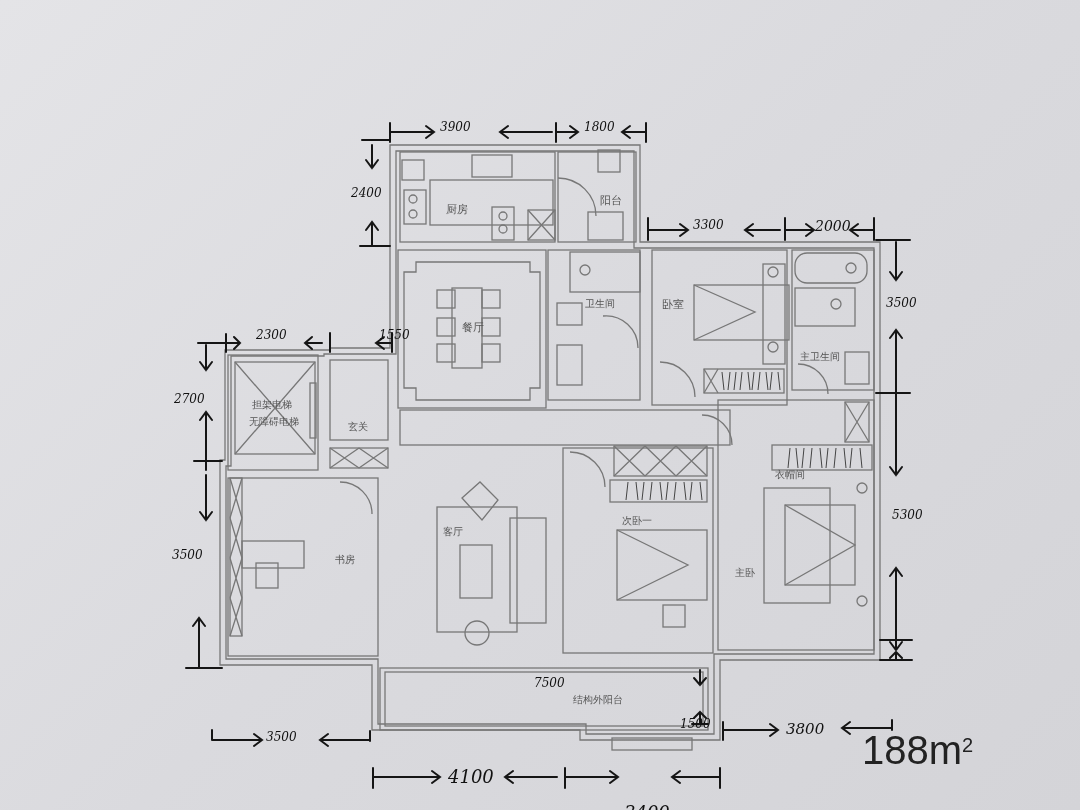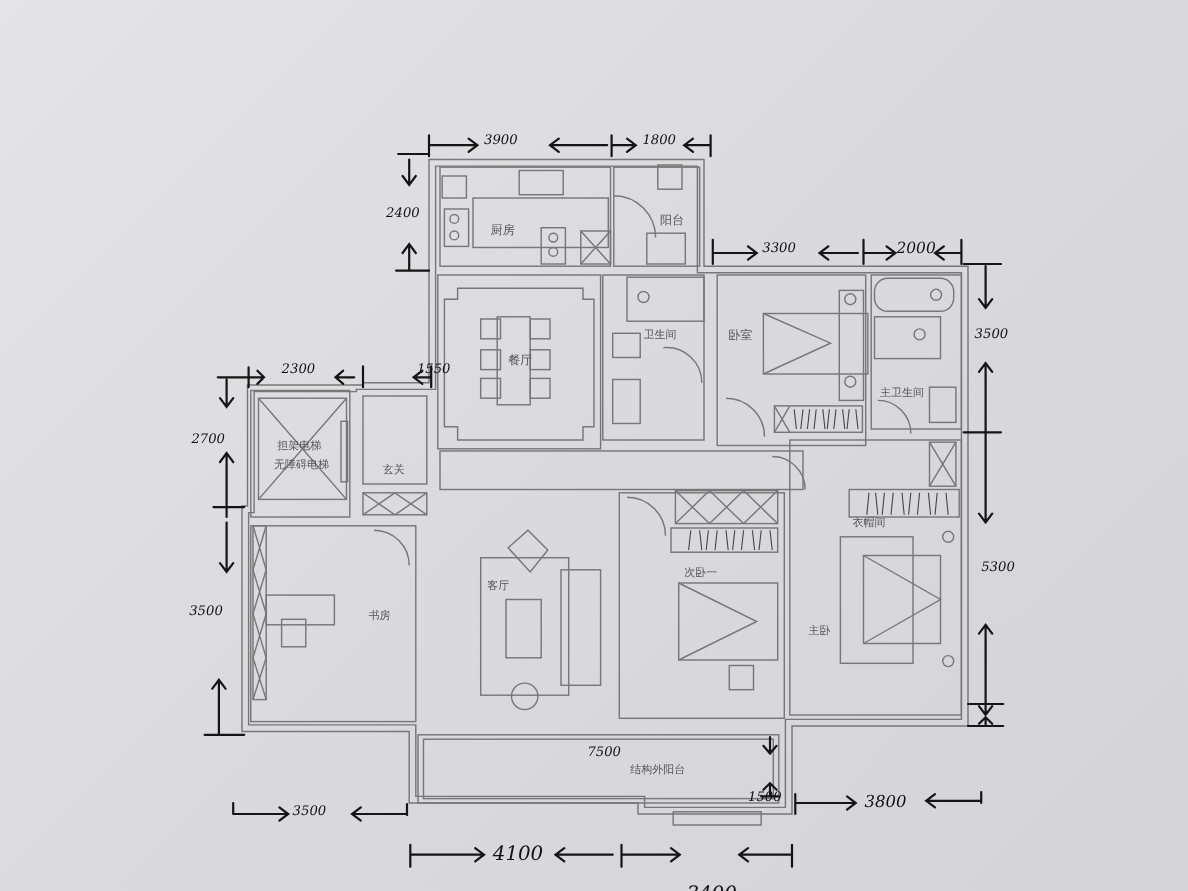--- a/index.html
+++ b/index.html
@@ -173,14 +173,15 @@
 <span class="dim" style="left:342px;top:328px;margin-left:37px;">1550</span>
 <span class="dim" style="left:174px;top:392px;">2700</span>
 <span class="dim" style="left:172px;top:548px;">3500</span>
 <span class="dim" style="left:534px;top:676px;">7500</span>
 <span class="dim" style="left:680px;top:717px;">1500</span>
 <span class="dim" style="left:266px;top:730px;">3500</span>
 <span class="dim" style="left:448px;top:766px;font-size:18px;">4100</span>
 <span class="dim" style="left:624px;top:770px;font-size:18px;margin-top:32px;">3400</span>
 <span class="dim" style="left:786px;top:720px;font-size:15px;">3800</span>
 
+<div class="area"><span>188</span><span>m</span><sup>2</sup></div>
 
 </div>
 
 </body></html>

